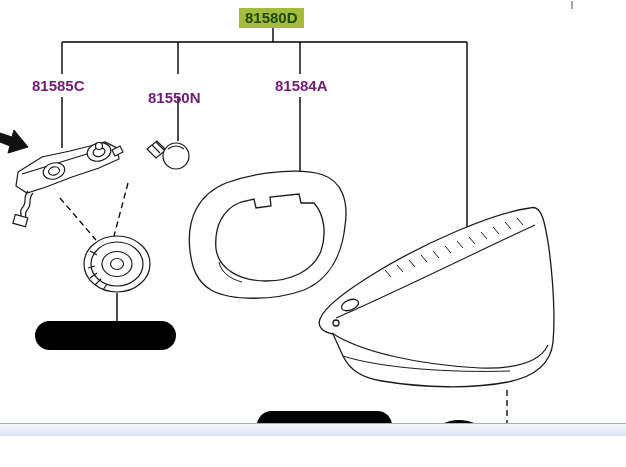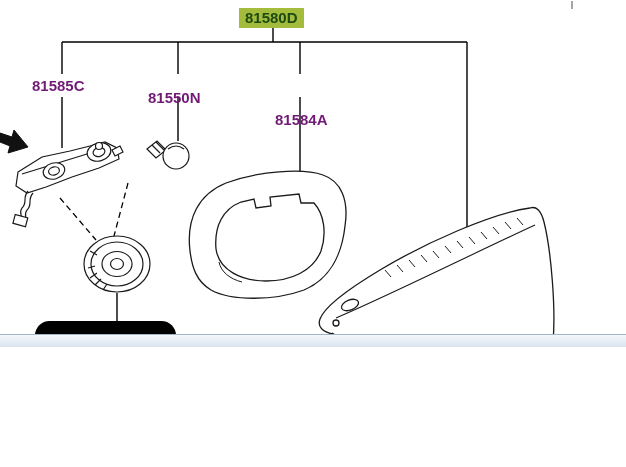--- a/index.html
+++ b/index.html
@@ -1,32 +1,32 @@
 <!DOCTYPE html>
 <html><head>
 <meta charset="utf-8">
 <style>
   html,body{margin:0;padding:0;background:#fff;}
   .canvas{
-    position:relative;width:626px;height:347px;background:#ffffff;
+    position:relative;width:626px;height:436px;background:#ffffff;
     font-family:"Liberation Sans",sans-serif;overflow:hidden;
   }
   .diagram-svg{position:absolute;left:0;top:0;}
   .part-label{
     position:absolute;font-weight:bold;font-size:15px;color:#701a75;
     white-space:nowrap;cursor:pointer;line-height:18px;
   }
   .assembly-label{
     position:absolute;left:239px;top:8px;
     background:#a4bc3c;color:#1d4a10;font-weight:bold;font-size:15px;
     padding:1px 6px;line-height:18px;cursor:pointer;
   }
   .lbl-socket{left:32px;top:77px;}
   .lbl-bulb{left:148px;top:77px;margin-top:12px;}
-  .lbl-gasket{left:275px;top:77px;margin-top:34px;}
+  .lbl-gasket{left:275px;top:77px;}
   .bottom-bar{
     position:absolute;left:0;bottom:0;width:626px;height:12px;
     background:linear-gradient(#f5f8fc,#d9e3ef);
     border-top:1px solid #9fb3c8;
   }
 </style>
 </head>
 <body>
 
 <div class="canvas">

